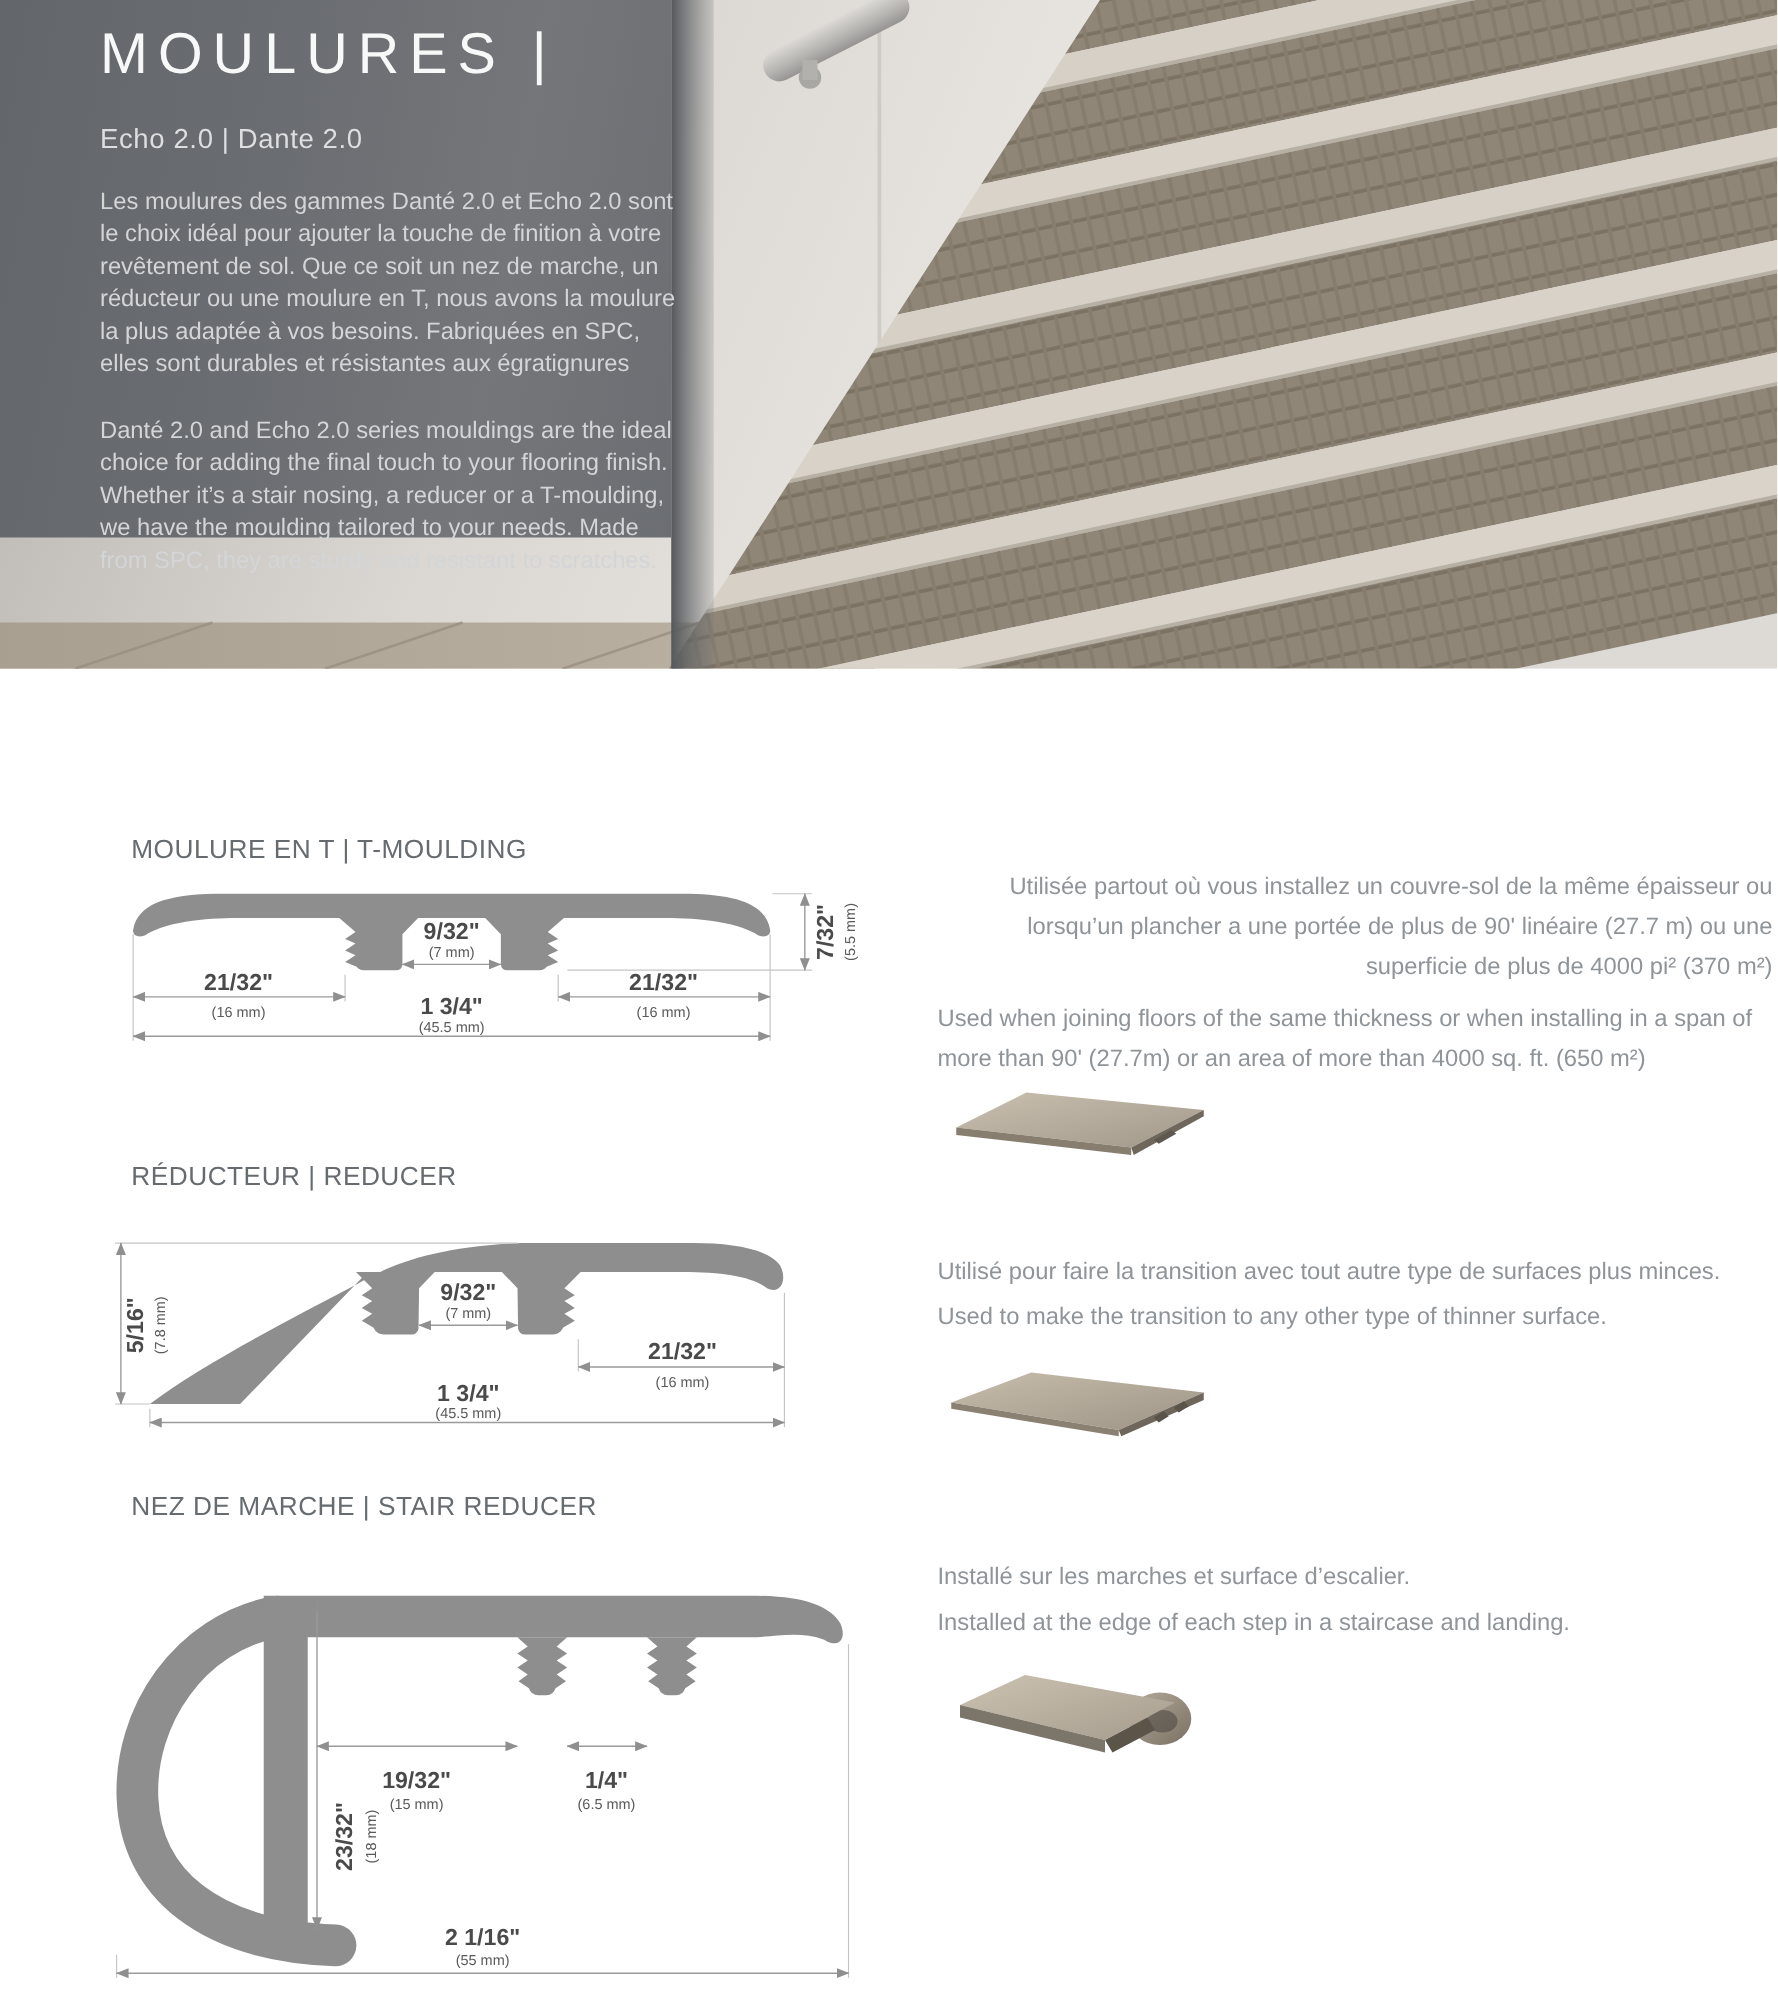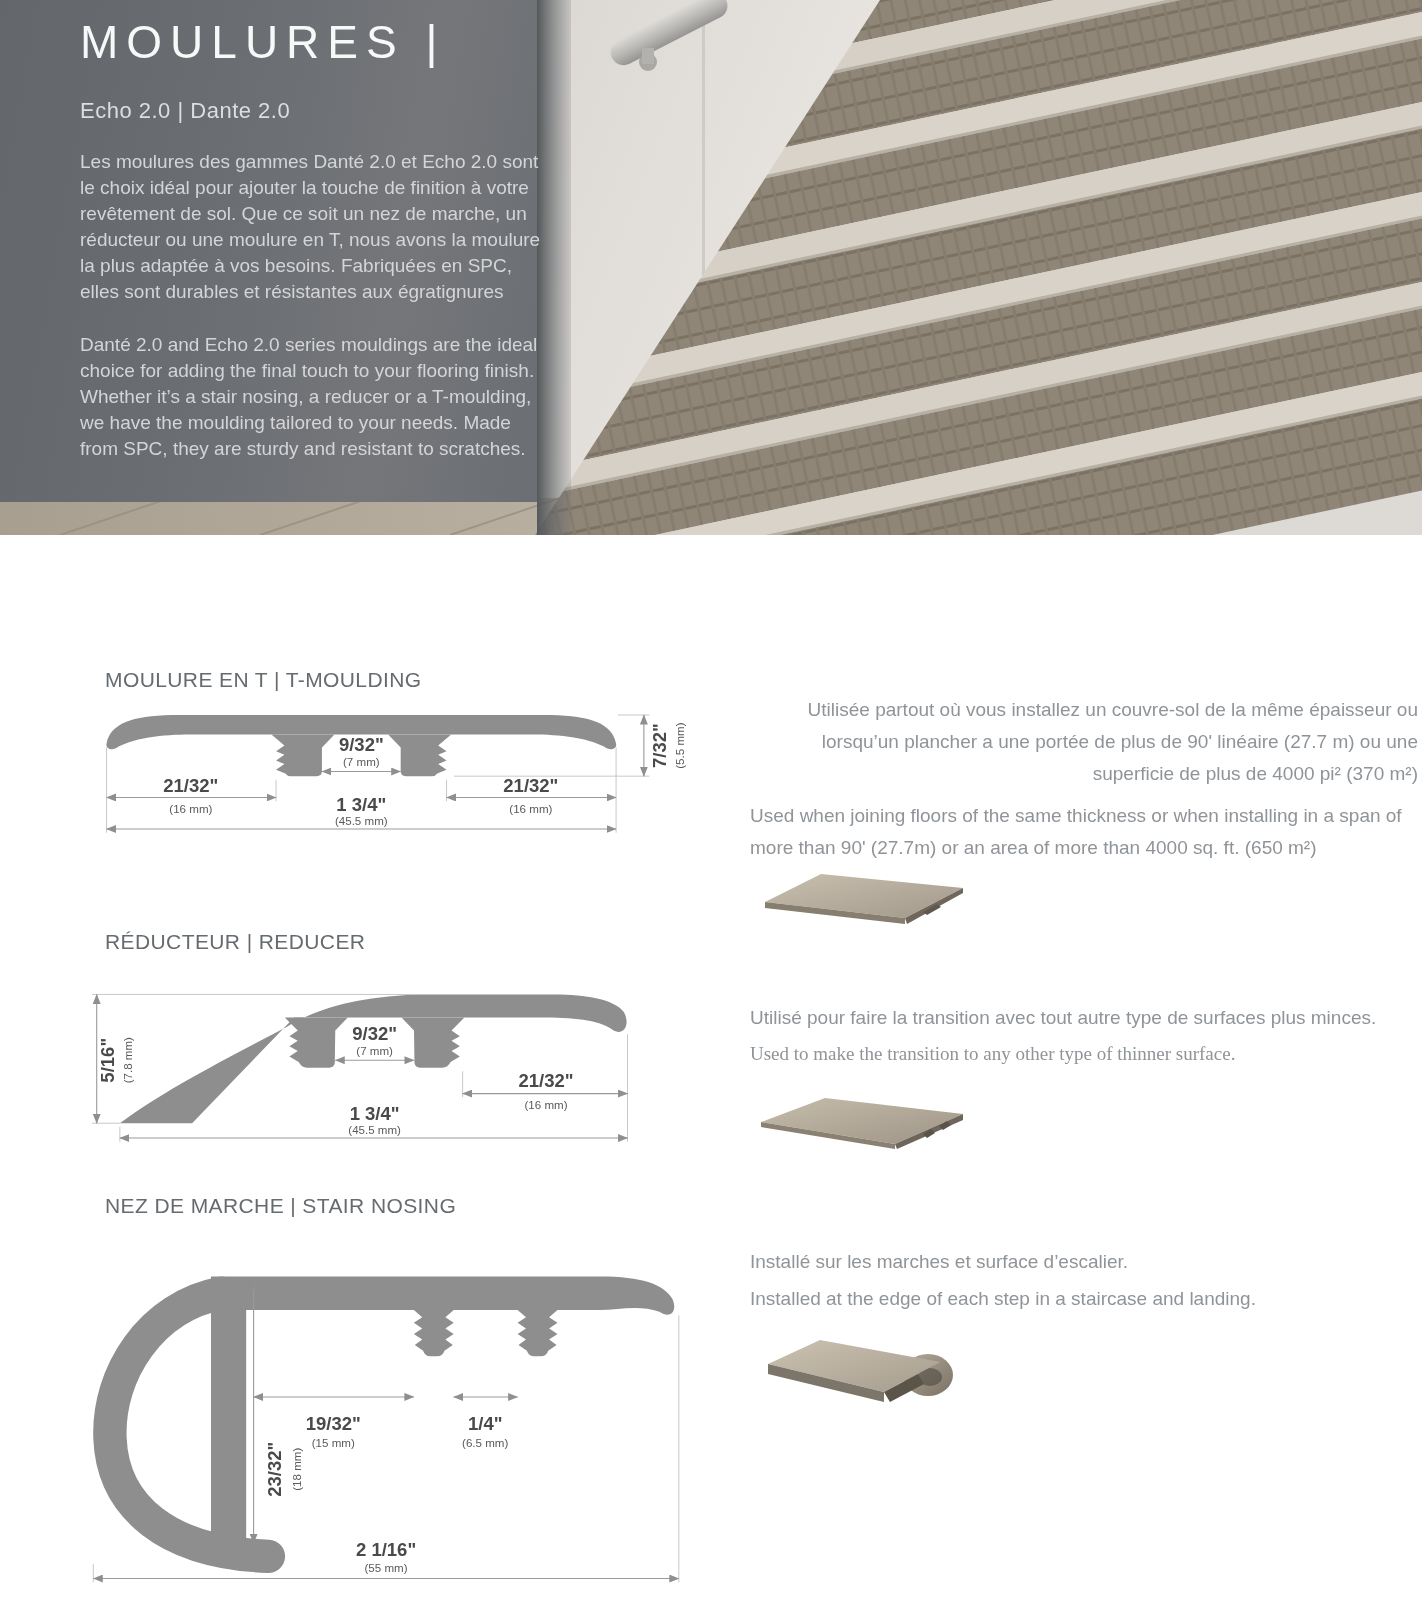--- a/index.html
+++ b/index.html
@@ -2,21 +2,21 @@
 <html><head>
 <meta charset="utf-8">
 <style>
   html,body{margin:0;padding:0;background:#fff;}
   .page{position:relative;width:1422px;height:1601px;background:#ffffff;
         font-family:"Liberation Sans",sans-serif;overflow:hidden;}
   .abs{position:absolute;}
 
   
   .hero{left:0;top:0;width:1422px;height:535px;overflow:hidden;}
-  .hero-panel{left:0;top:0;width:537px;height:502px;
+  .hero-panel{left:0;top:0;width:537px;height:430px;
      background:linear-gradient(100deg,#63666a 0%,#6a6d71 40%,#74767a 72%,#6b6e72 100%);
      box-sizing:border-box;padding:16px 0 0 80px;}
   .hero-title{font-size:46px;line-height:53px;font-weight:300;letter-spacing:8px;
      color:#f7f8f8;}
   .hero-sub{margin-top:29px;font-size:22px;letter-spacing:.5px;color:#dcdee0;font-weight:400;}
   .hero-par{margin-top:25px;width:470px;font-size:19px;line-height:26px;color:#d3d5d7;}
   .hero-par.en{margin-top:27px;}
 
   
   .sec-heading{font-size:21px;letter-spacing:.4px;color:#656b6f;font-weight:400;}
@@ -235,37 +235,37 @@
       <text class="din" x="530" y="121">21/32"</text>
       <text class="dmm" x="530" y="145">(16 mm)</text>
 
       <line class="dim" x1="70" y1="176" x2="618" y2="176" marker-start="url(#ar2)" marker-end="url(#ar2)"></line>
       <text class="din" x="345" y="157">1 3/4"</text>
       <text class="dmm" x="345" y="172">(45.5 mm)</text>
     </g>
   </svg>
 
   <div class="abs coltext w668" style="left:750px;top:1002px;">Utilisé pour faire la transition avec tout autre type de surfaces plus minces.</div>
-  <div class="abs coltext w668" style="left:750px;top:1038px;font-family:Liberation Serif, serif;">Used to make the transition to any other type of thinner surface.</div>
+  <div class="abs coltext w668" style="left:750px;top:1038px;">Used to make the transition to any other type of thinner surface.</div>
 
   <svg class="abs" style="left:755px;top:1088px;" width="215" height="62" viewBox="0 0 215 62">
     <defs>
         <linearGradient id="g2" x1="0" y1="0" x2="1" y2="1">
       <stop offset="0" stop-color="#c6bdac"></stop>
           <stop offset="1" stop-color="#9e9486"></stop>
         </linearGradient>
       </defs>
     <polygon points="6,34 70,10 208,26 140,56" fill="url(#g2)"></polygon>
     <polygon points="6,34 140,56 140,61 6,39" fill="#8a8173"></polygon>
     <polygon points="140,56 208,26 208,32 142,61" fill="#6e665b"></polygon>
     <polygon points="168,46 176,41 180,45 172,50" fill="#59534a"></polygon>
     <polygon points="184,38 192,33 196,37 188,42" fill="#59534a"></polygon>
   </svg>
 
-  <div class="abs sec-heading" style="left:105px;top:1194px;">NEZ DE MARCHE | STAIR NOSING</div>
+  <div class="abs sec-heading" style="left:105px;top:1194px;">NEZ DE MARCHE | STAIR REDUCER</div>
 
   <svg class="abs" style="left:72px;top:1258px;" width="630" viewBox="0 0 680 360">
     <defs>
       <marker id="ar3" viewBox="0 0 10 8" refX="9.5" refY="4" markerWidth="9" markerHeight="7.2" orient="auto-start-reverse">
         <path d="M0 0 L10 4 L0 8 Z" fill="#8f8f8f"></path>
       </marker>
     </defs>
     <g>
       <path d="M 162 38 C 85 52 38 125 41 195 C 44 268 102 318 212 322" fill="none" stroke="#8e8e8e" stroke-width="36" stroke-linecap="round"></path>
       <path class="prof" d="M 150 20 L 570 20 C 615 20 638 28 648 44 C 654 58 646 66 634 58

